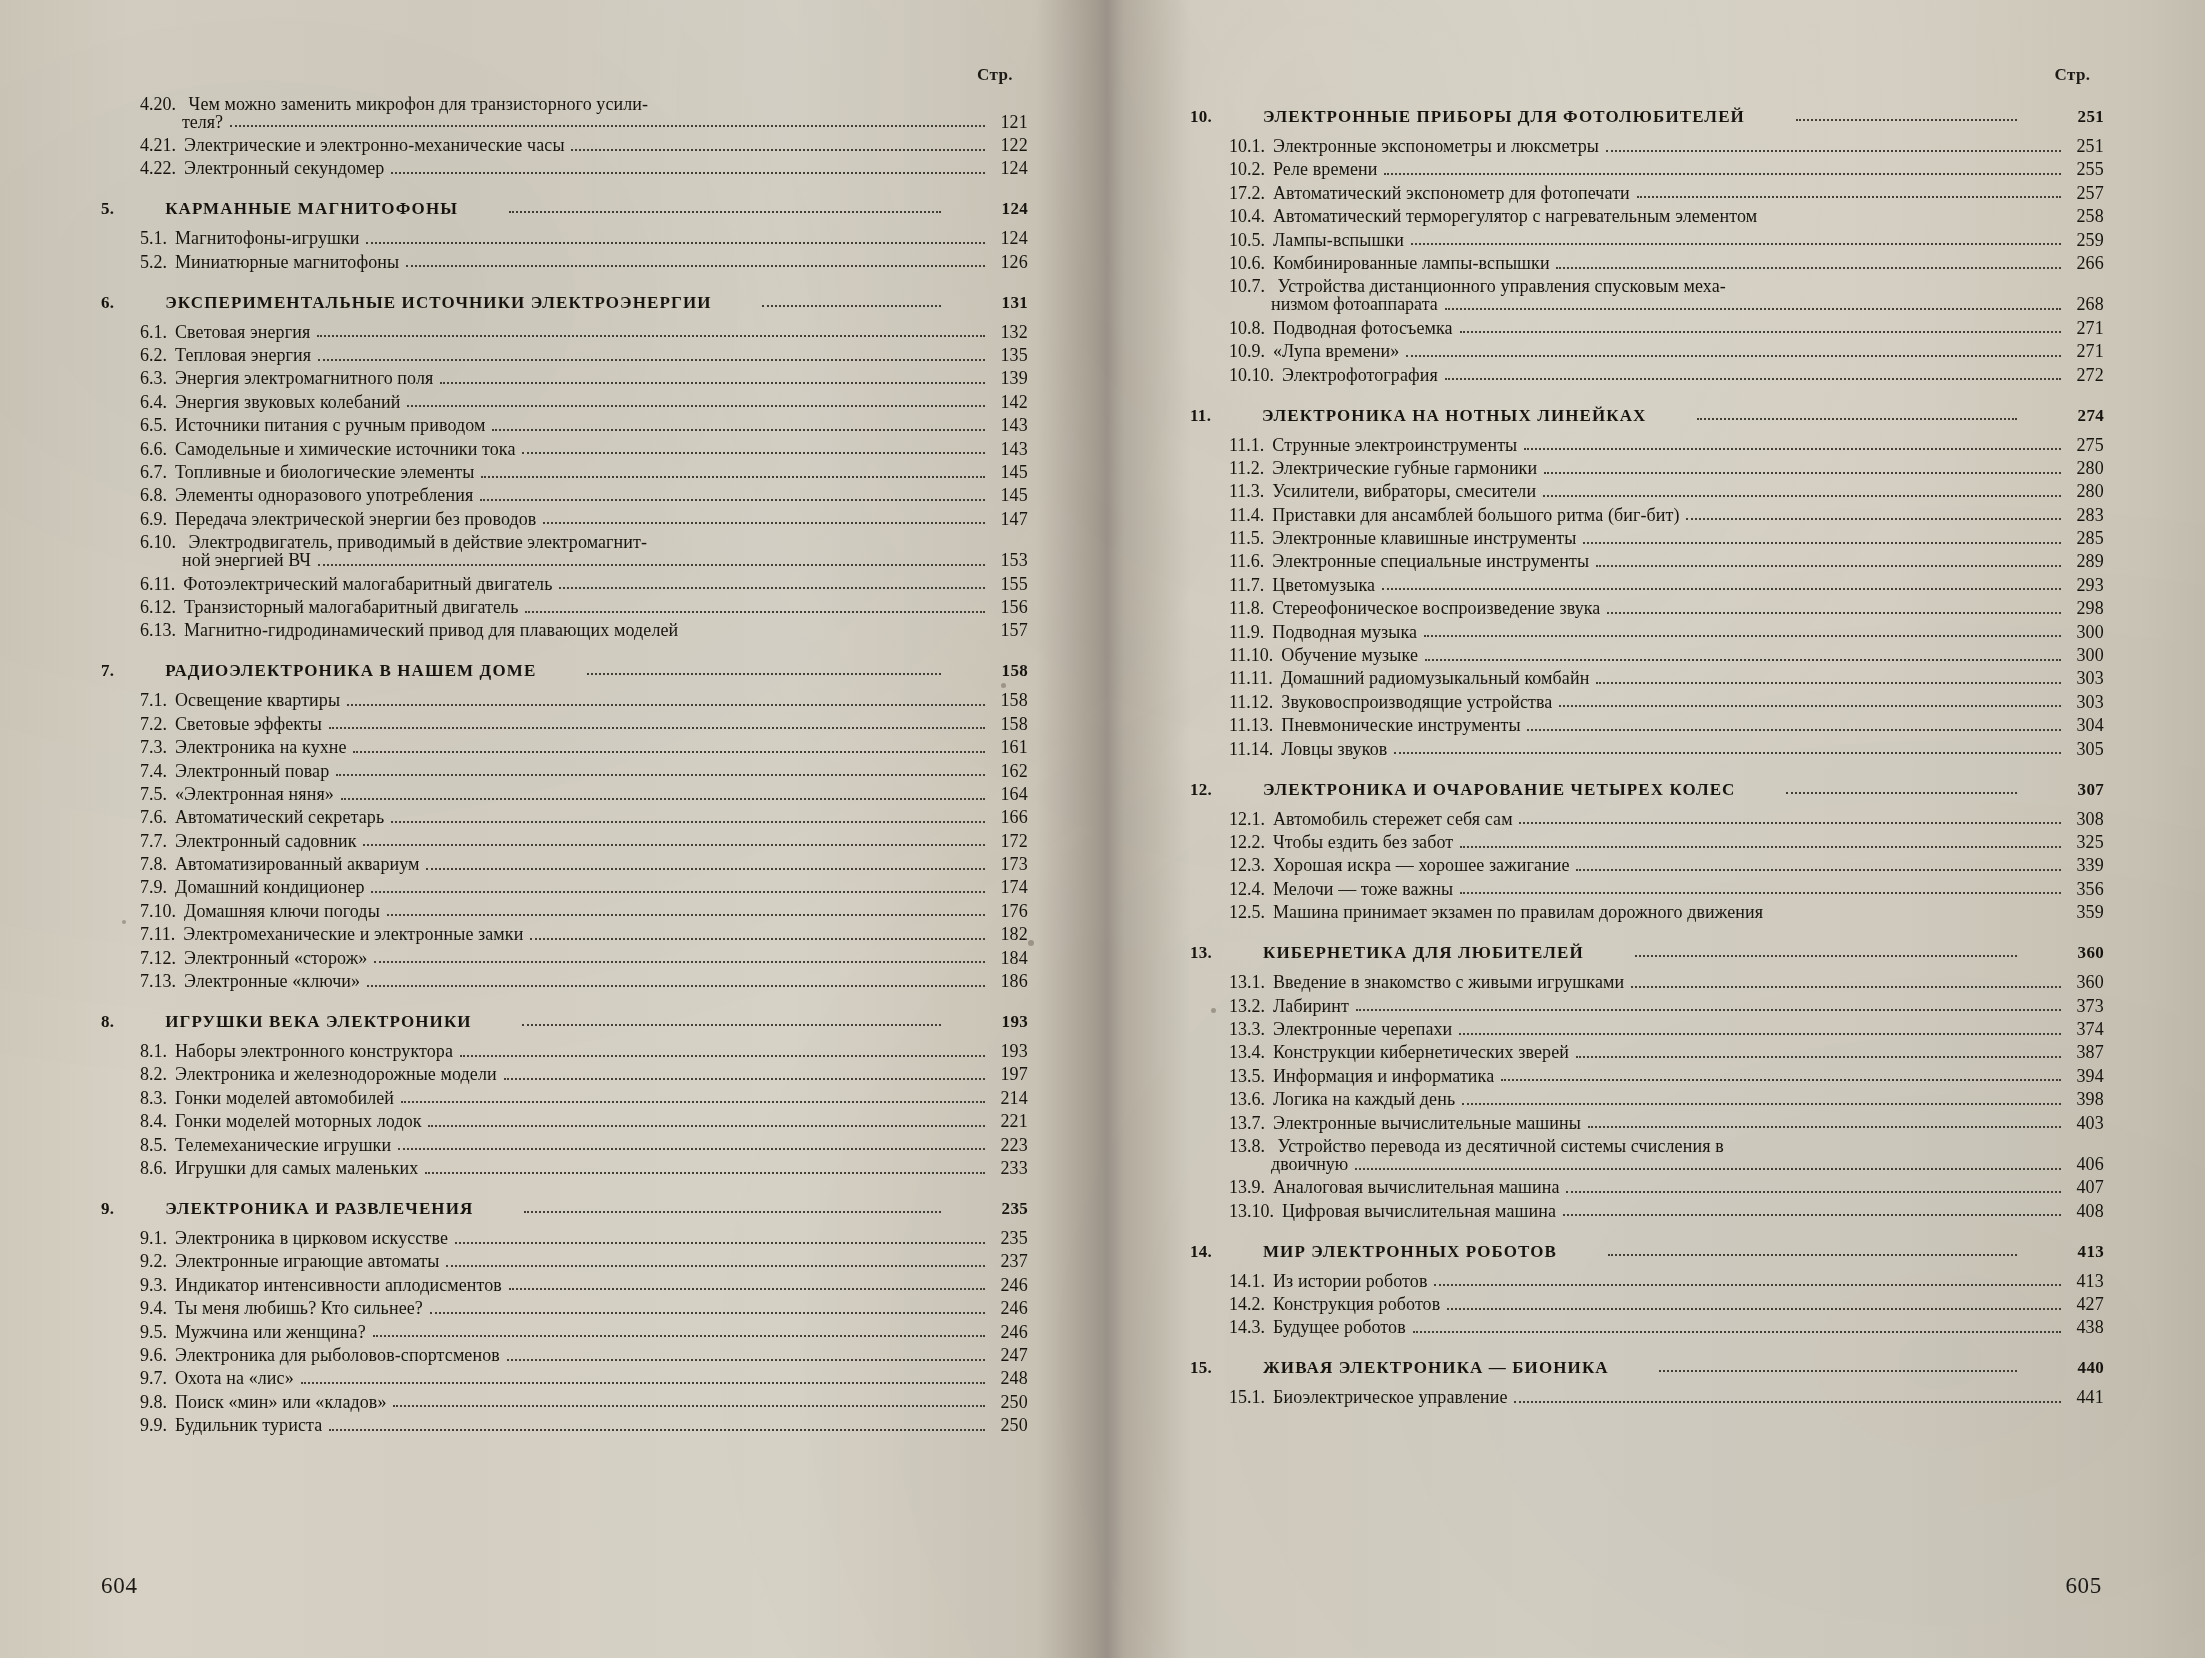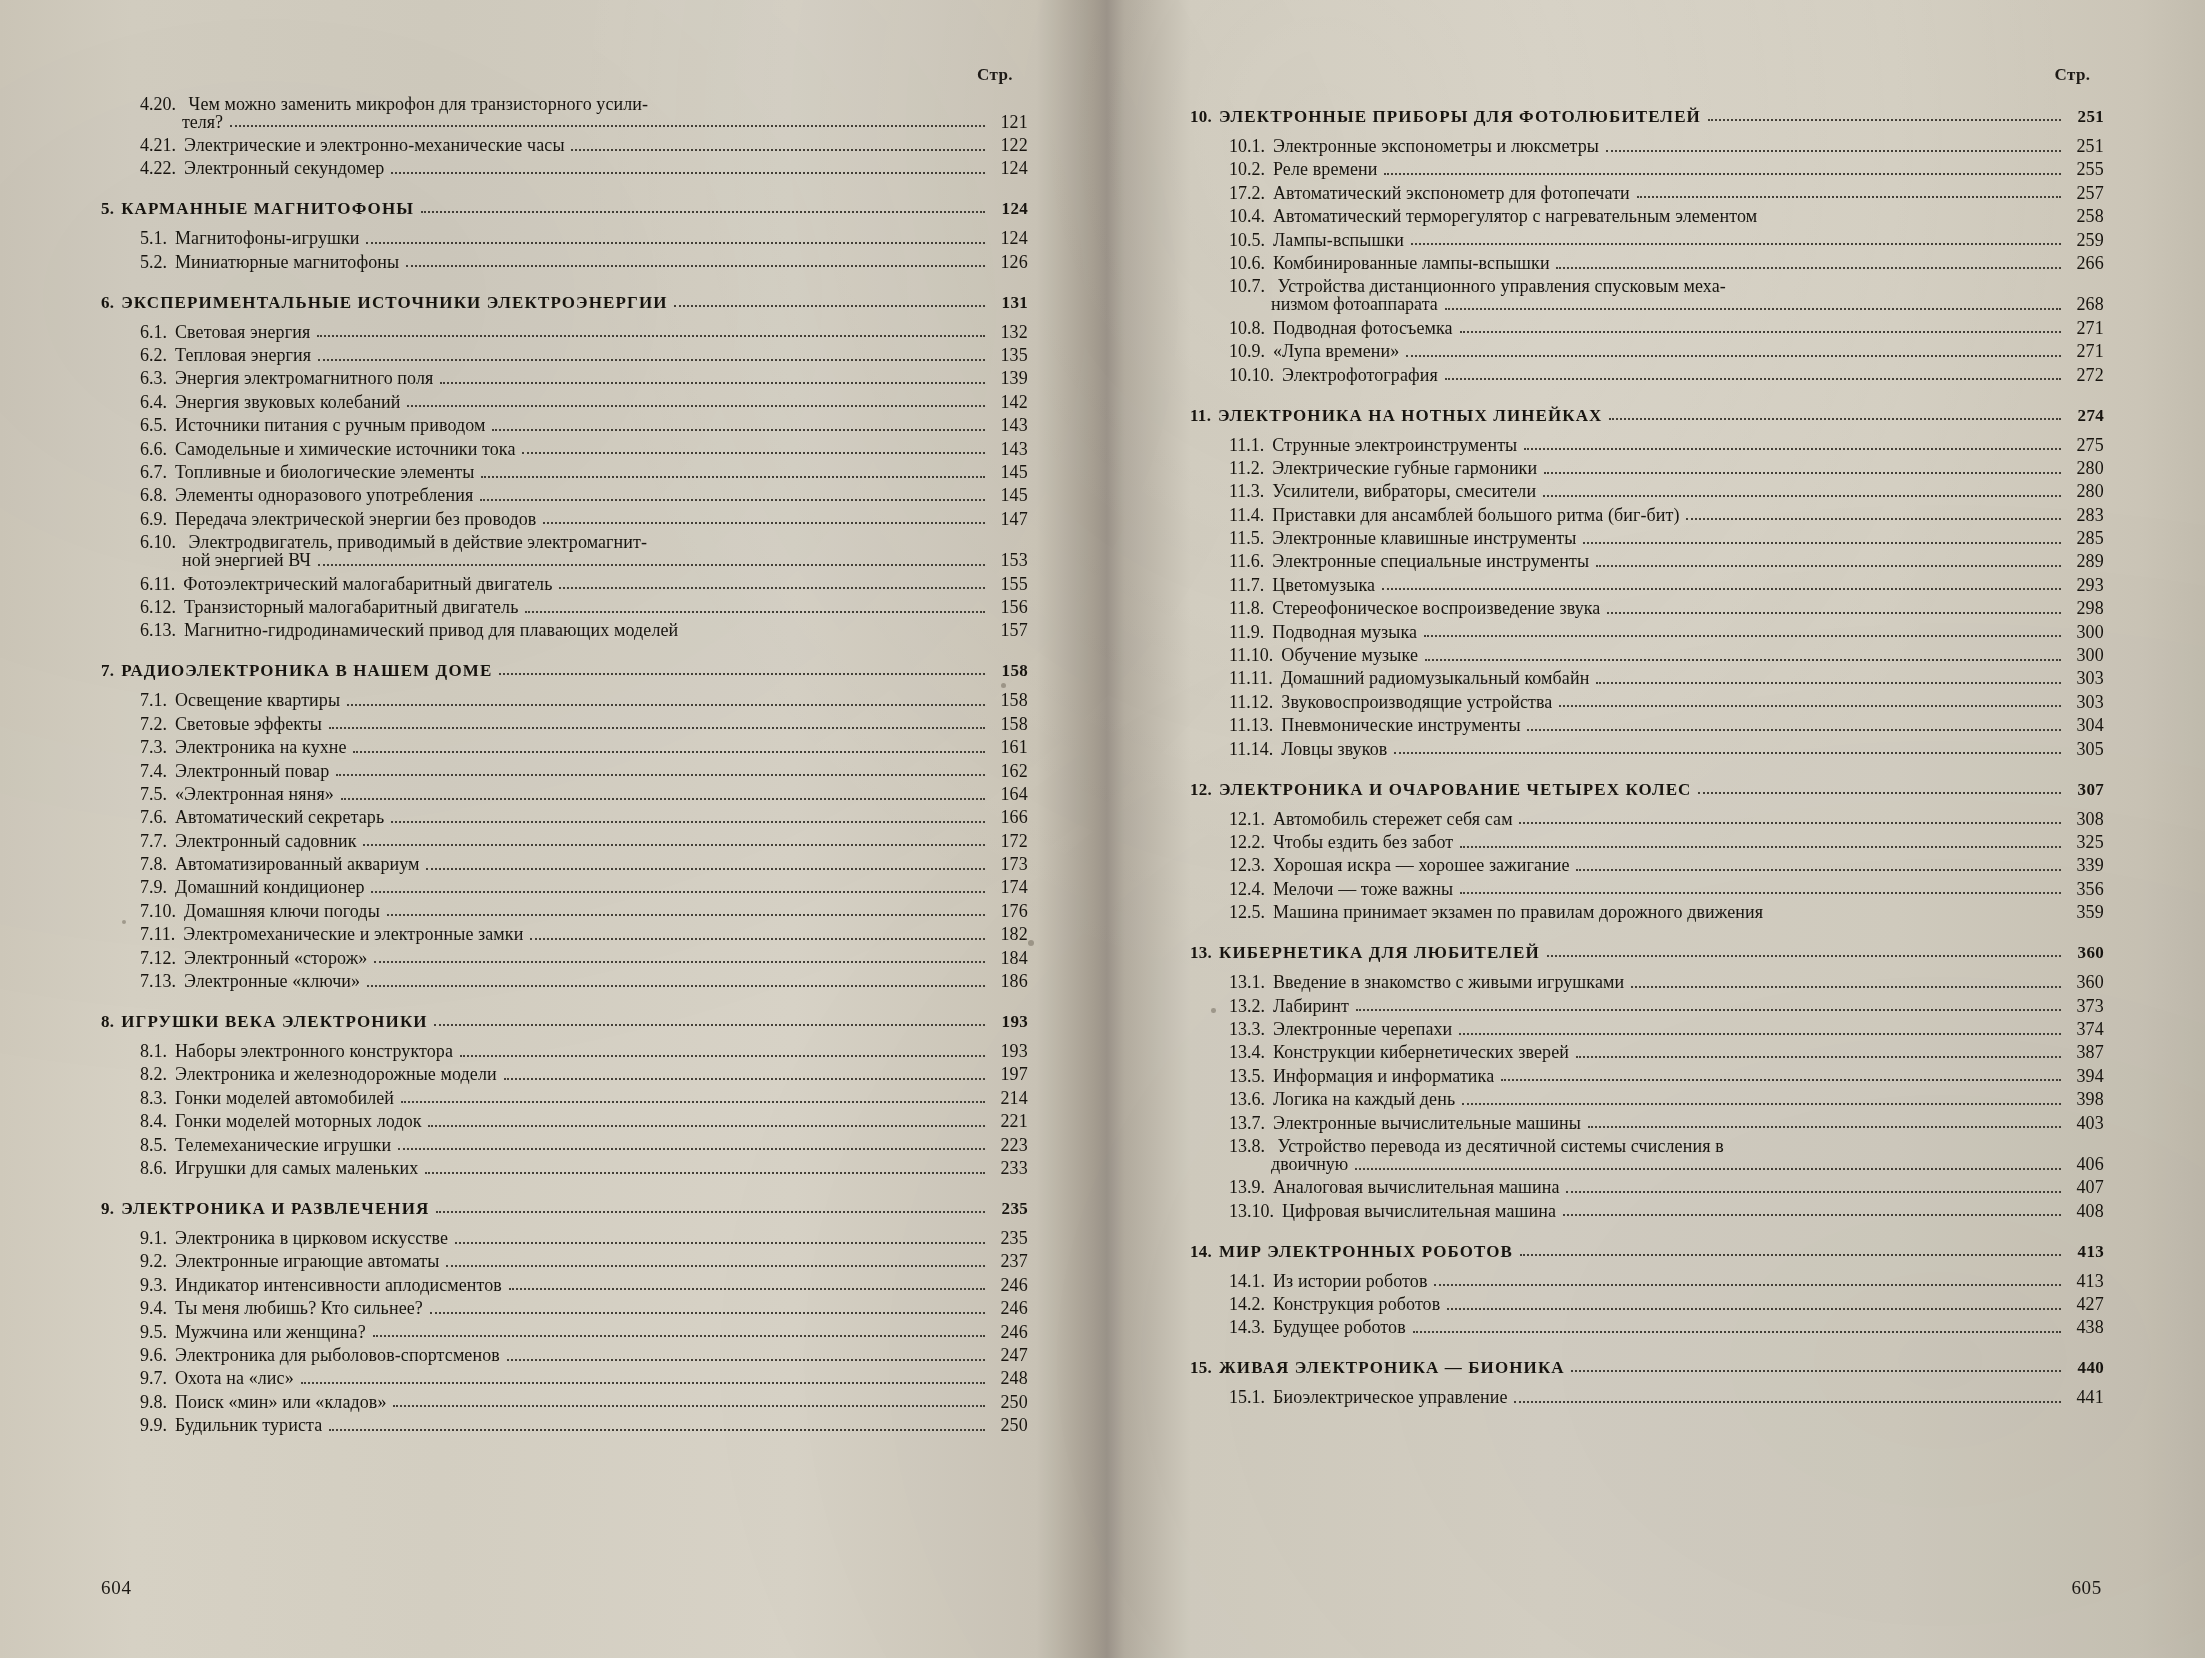--- a/index.html
+++ b/index.html
@@ -91,20 +91,21 @@
   }
 
   
   .entry.chapter {
     font-weight: bold;
     font-size: 17px;
     letter-spacing: 1.1px;
     margin-top: 23px;
     margin-bottom: 12px;
     text-transform: uppercase;
+    gap: 44px;
   }
   .entry.chapter .num { margin-right: 6.8px; letter-spacing: 0.3px; }
   .entry.chapter .title { letter-spacing: 1.1px; }
   .entry.chapter .page-no { letter-spacing: 0.3px; font-weight: bold; }
   .entry.chapter .dots { border-bottom-style: dotted; border-bottom-width: 2px; margin-bottom: 4px; }
 
   
   .entry.sub { padding-left: 39px; }
   .entry.sub .num { min-width: 0; }
 
@@ -120,21 +121,21 @@
   .entry.wrap .line2 {
     display: flex;
     align-items: flex-end;
     padding-left: 42px;
   }
   .entry.wrap .line2 .cont { flex: 0 0 auto; }
 
   .folio {
     position: absolute;
     bottom: 60px;
-    font-size: 19px;
+    font-size: 23px;
     color: #1d1a16;
     letter-spacing: 0.7px;
   }
   .folio-left  { left: 101px; }
   .folio-right { right: 103px; }
 
   .speck {
     position: absolute;
     background: #6e6558;
     border-radius: 50%;

